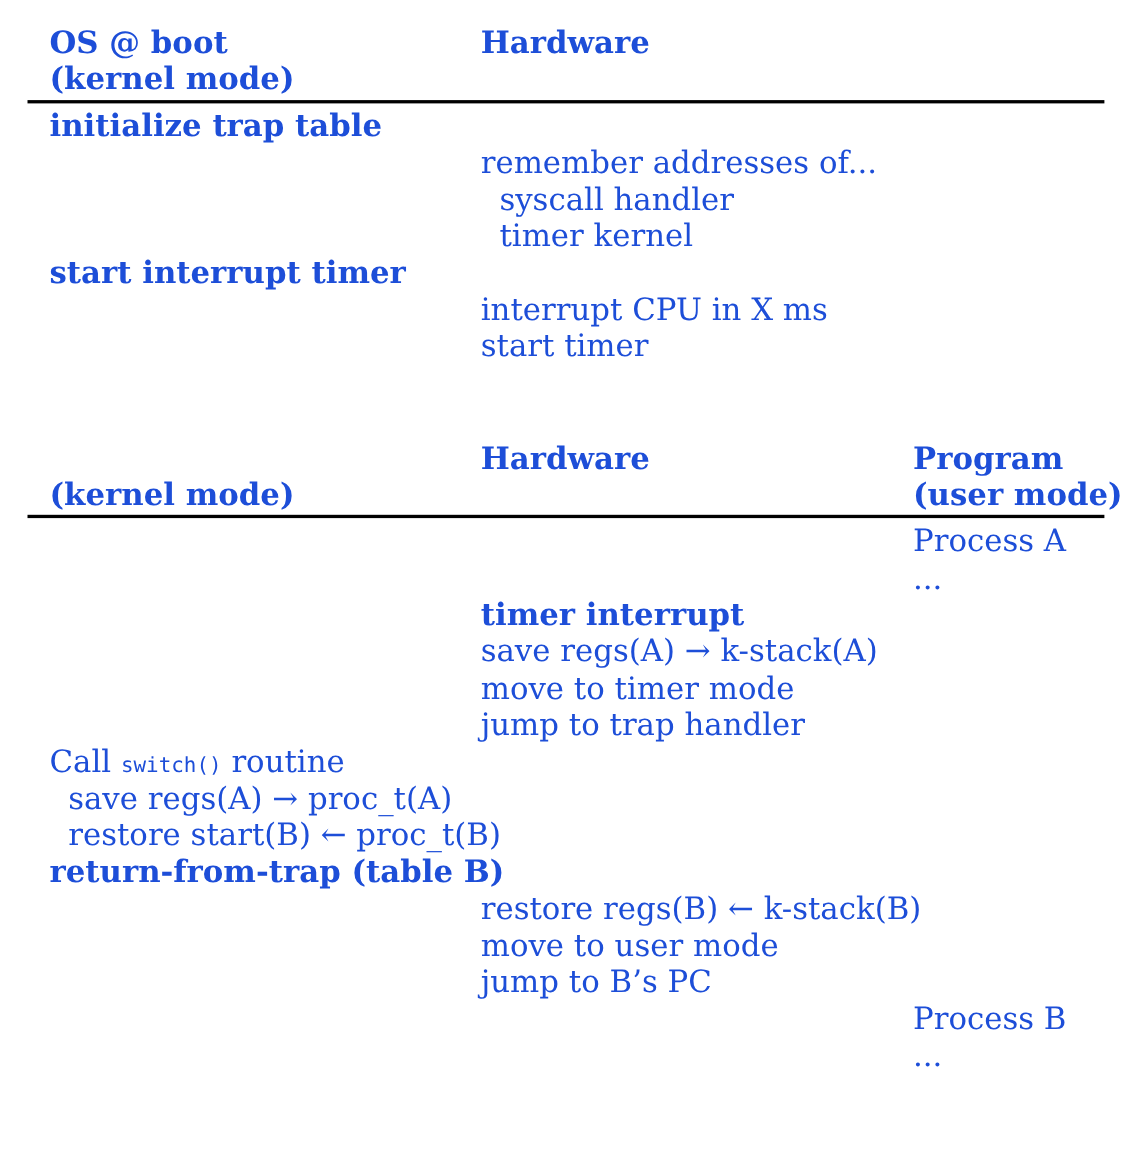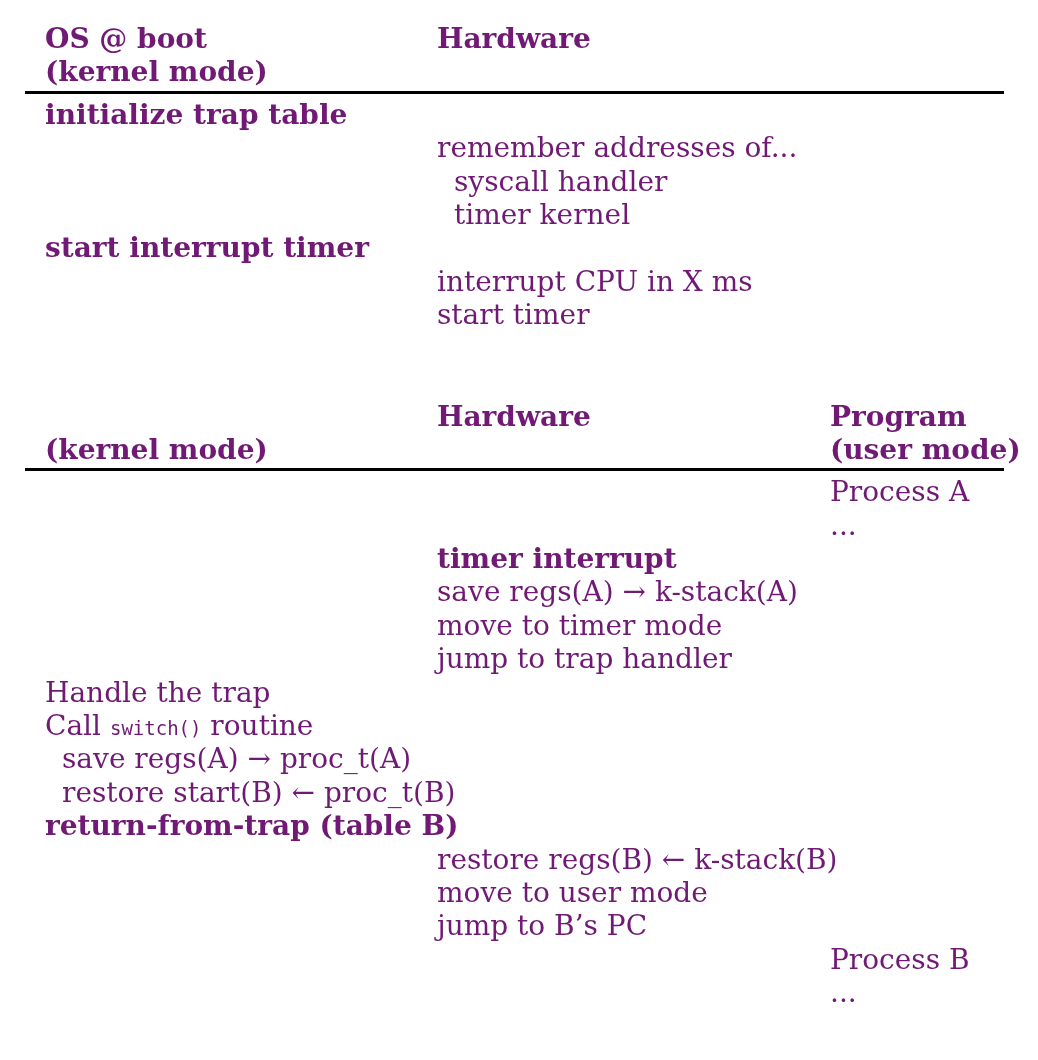--- a/index.html
+++ b/index.html
@@ -3,21 +3,21 @@
 <meta charset="utf-8">
 <style>
   html, body { margin: 0; padding: 0; background: #ffffff; }
   .sheet {
     position: relative;
     width: 1038px;
     height: 1060px;
     box-sizing: border-box;
     padding-top: 22px;
     background: #ffffff;
-    color: #701a75;
+    color: #1d4ed8;
     font-family: "DejaVu Serif", "Liberation Serif", serif;
     font-size: 28px;
     line-height: 33.4px;
     overflow: hidden;
   }
   .row { position: relative; height: 33.4px; white-space: nowrap; }
   .cell { position: absolute; top: 0; }
   .c1 { left: 45px; }
   .c2 { left: 437px; }
   .c3 { left: 830px; }
@@ -99,23 +99,20 @@
     <div class="row">
       <span class="cell c2">save regs(A) → k-stack(A)</span>
     </div>
     <div class="row">
       <span class="cell c2">move to timer mode</span>
     </div>
     <div class="row">
       <span class="cell c2">jump to trap handler</span>
     </div>
     <div class="row">
-      <span class="cell c1">Handle the trap</span>
-    </div>
-    <div class="row">
       <span class="cell c1"><span>Call </span><span class="mono">switch()</span><span> routine</span></span>
     </div>
     <div class="row">
       <span class="cell c1 indent">save regs(A) → proc_t(A)</span>
     </div>
     <div class="row">
       <span class="cell c1 indent">restore start(B) ← proc_t(B)</span>
     </div>
     <div class="row">
       <span class="cell c1 b">return-from-trap (table B)</span>

